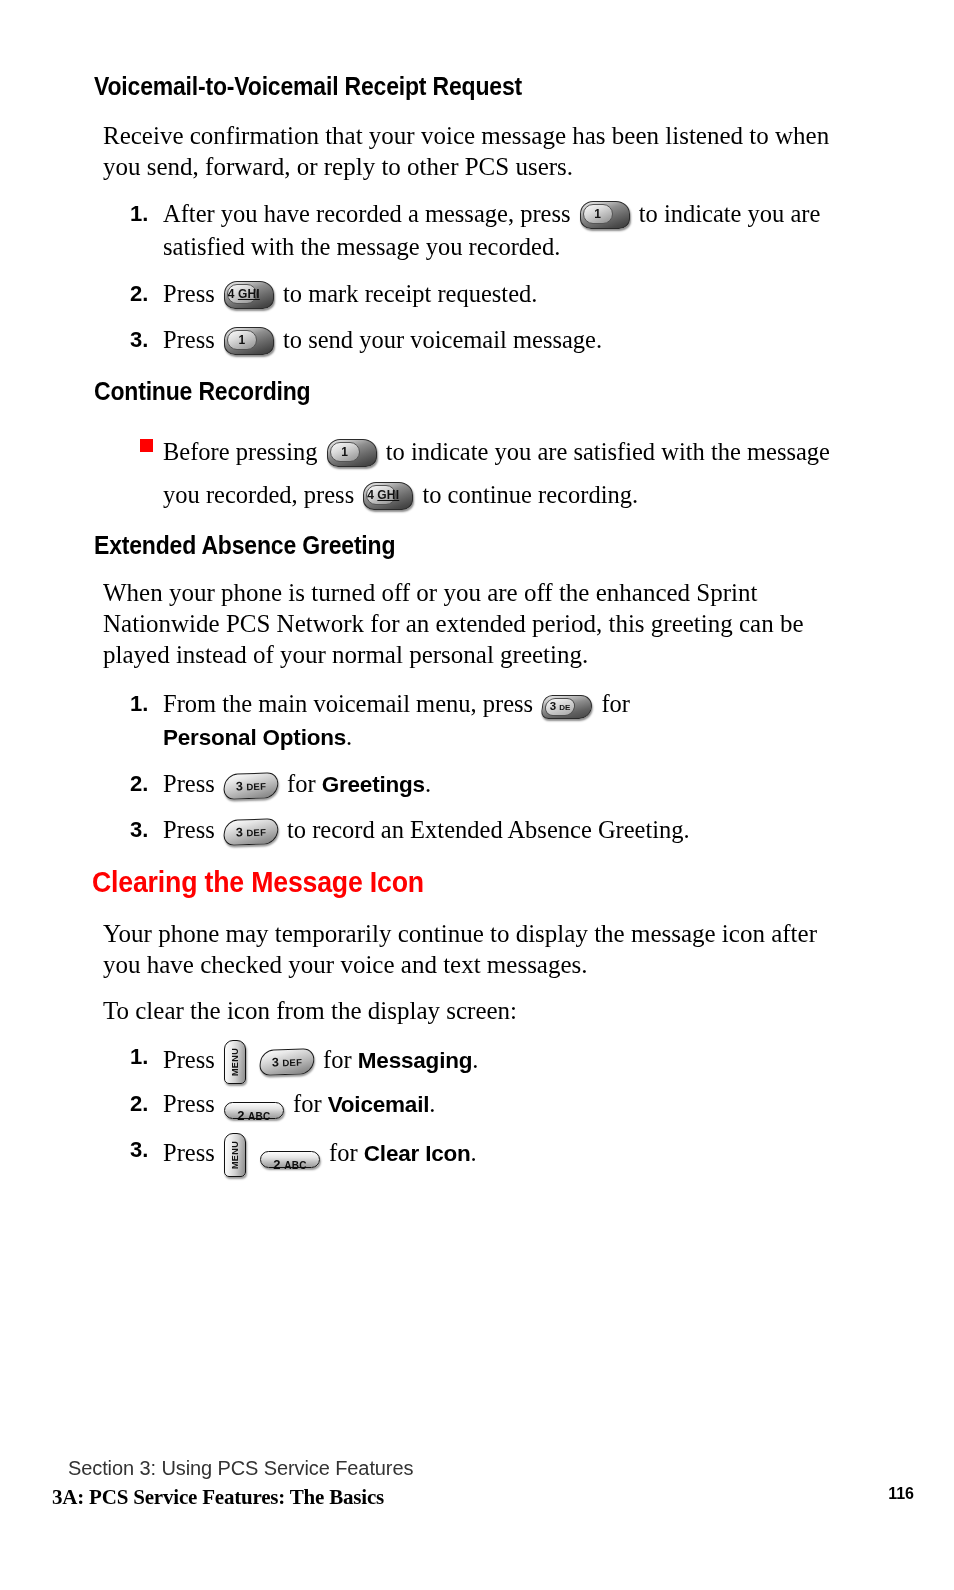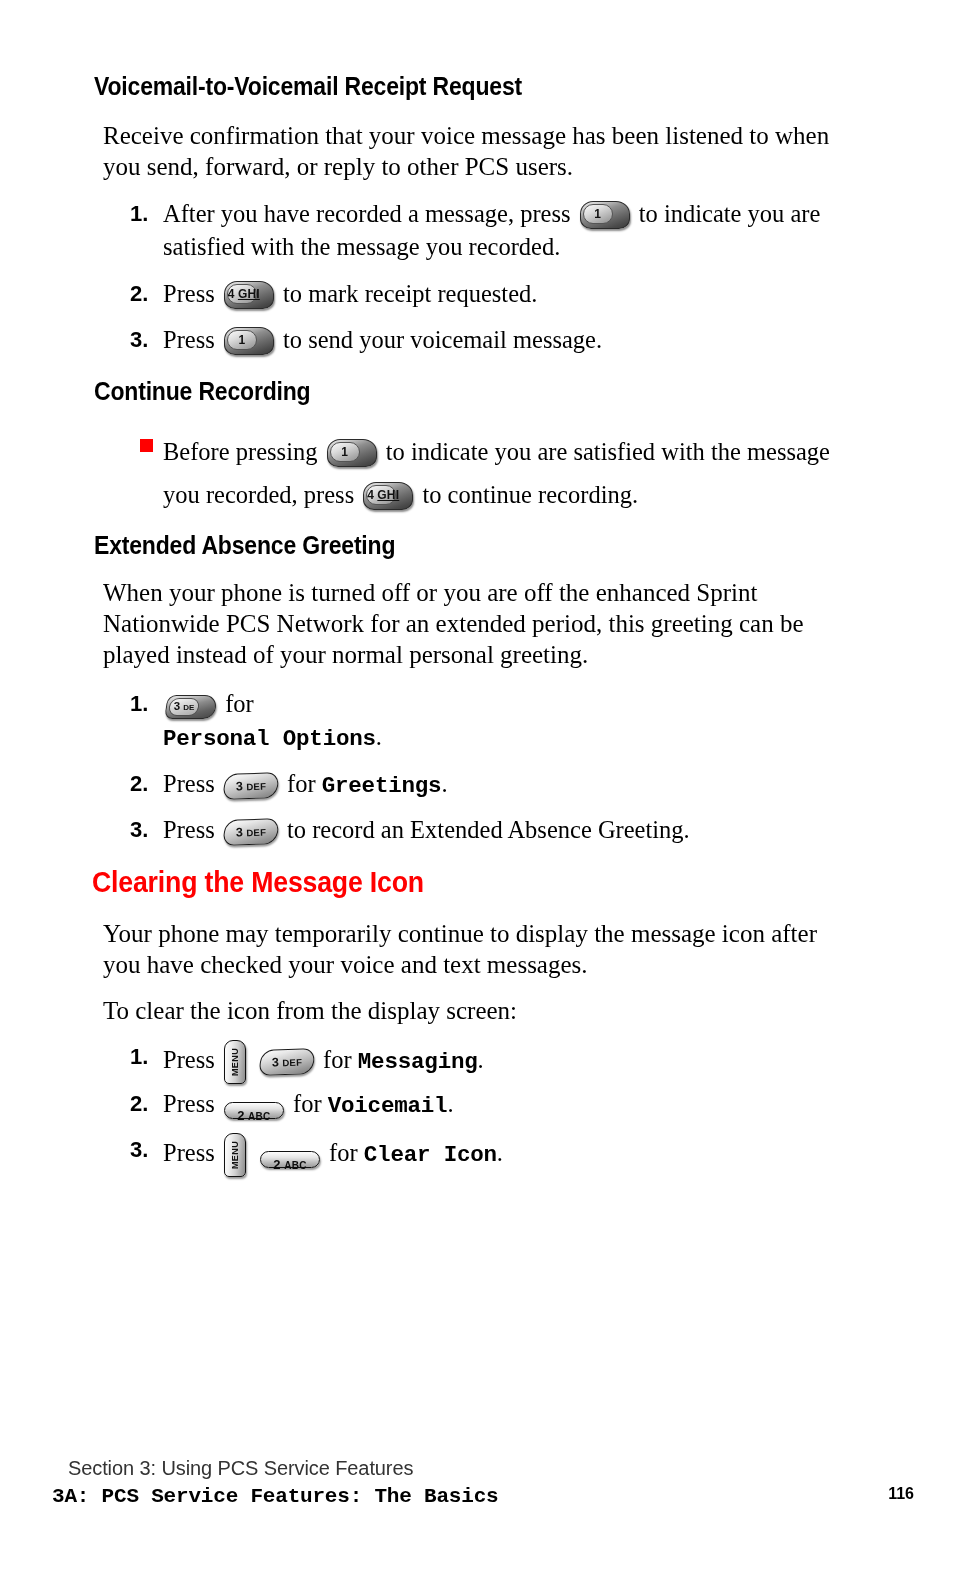--- a/index.html
+++ b/index.html
@@ -83,21 +83,21 @@
     top: 9px;
     width: 13px;
     height: 13px;
     background: #ff0000;
   }
   .li .body {
     display: block;
     margin-left: 33px;
   }
   .bold-sans {
-    font-family: Liberation Mono, monospace;
+    font-family: Liberation Sans, sans-serif;
     font-weight: bold;
     font-size: 22.5px;
     letter-spacing: -0.2px;
   }
 
   
   .key {
     display: inline-block;
     position: relative;
     vertical-align: -7px;
@@ -242,21 +242,21 @@
     top: 1457px;
     font-family: "Liberation Sans", sans-serif;
     font-size: 20px;
     color: #333333;
     letter-spacing: -0.1px;
   }
   .footer-line2 {
     position: absolute;
     left: 52px;
     top: 1485px;
-    font-family: Liberation Mono, monospace;
+    font-family: Liberation Serif, serif;
     font-weight: bold;
     font-size: 21px;
     color: #000000;
     letter-spacing: -0.2px;
   }
   .footer-page {
     position: absolute;
     right: 52px;
     top: 1485px;
     font-family: "Liberation Sans", sans-serif;
@@ -329,20 +329,21 @@
     </span>
   </div>
 
   <div class="h-sub" style="top:531px;">Extended Absence Greeting</div>
 
   <div class="para" style="top:577px;">When your phone is turned off or you are off the enhanced Sprint Nationwide PCS Network for an extended period, this greeting can be played instead of your normal personal greeting.</div>
 
   <div class="li" style="top:687px;">
     <span class="num">1.</span>
     <span class="body">
+      <span>From the main voicemail menu, press</span>
       <span class="key key-skew">
         <span class="cap"></span>
         <span class="lbl"><span>3</span>&nbsp;<span class="sm">DE</span></span>
       </span>
       <span>for</span><br>
       <span class="bold-sans">Personal Options</span><span>.</span>
     </span>
   </div>
 
   <div class="li" style="top:767px;">

